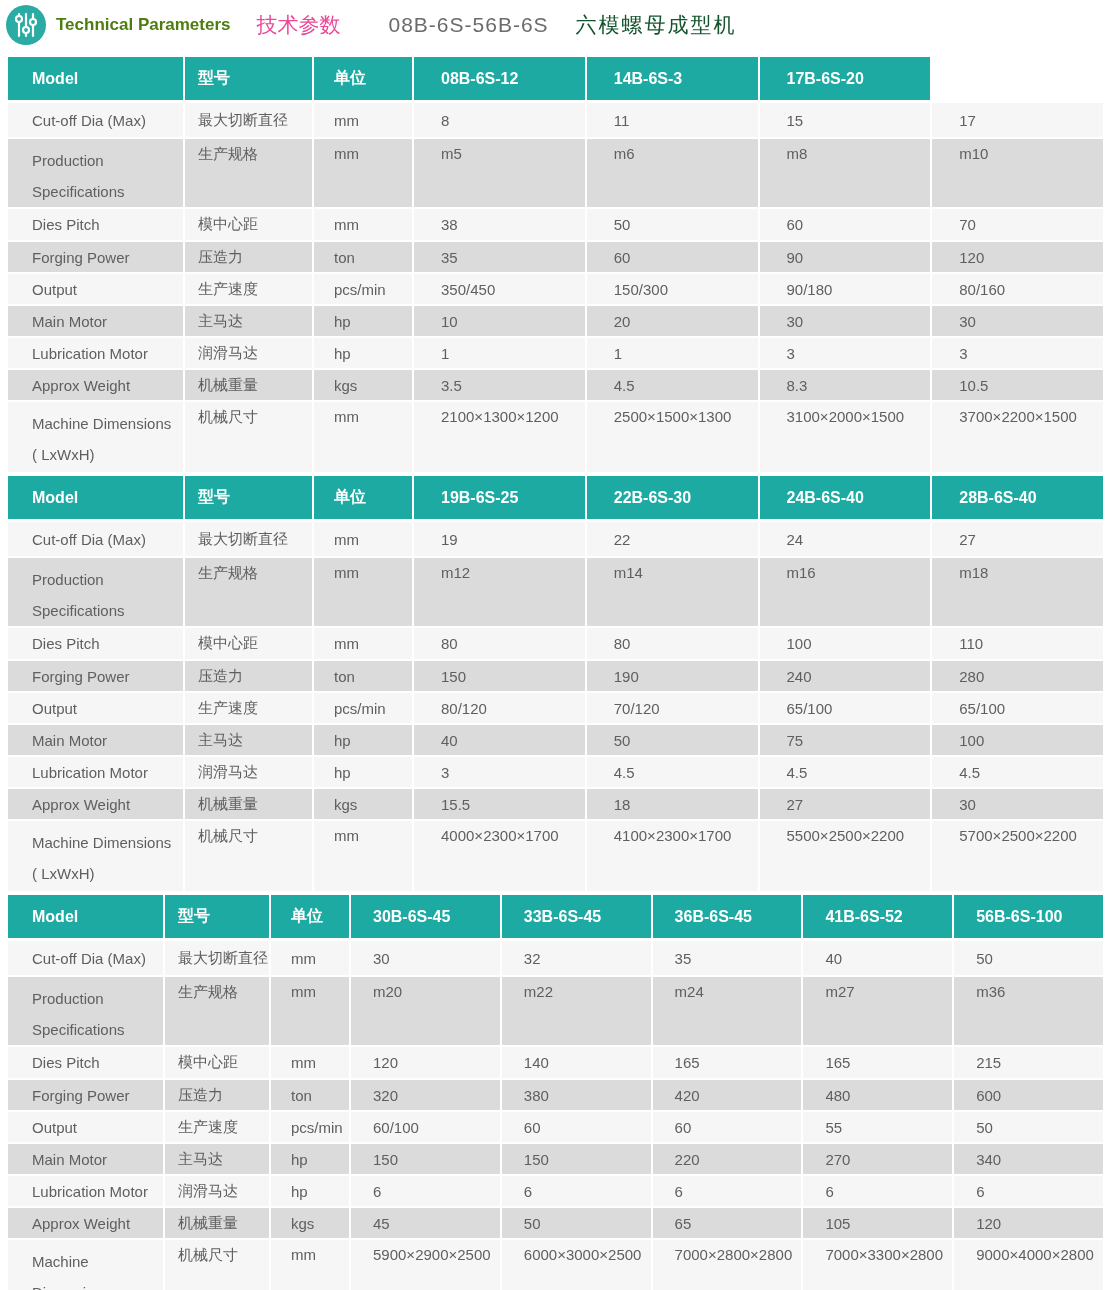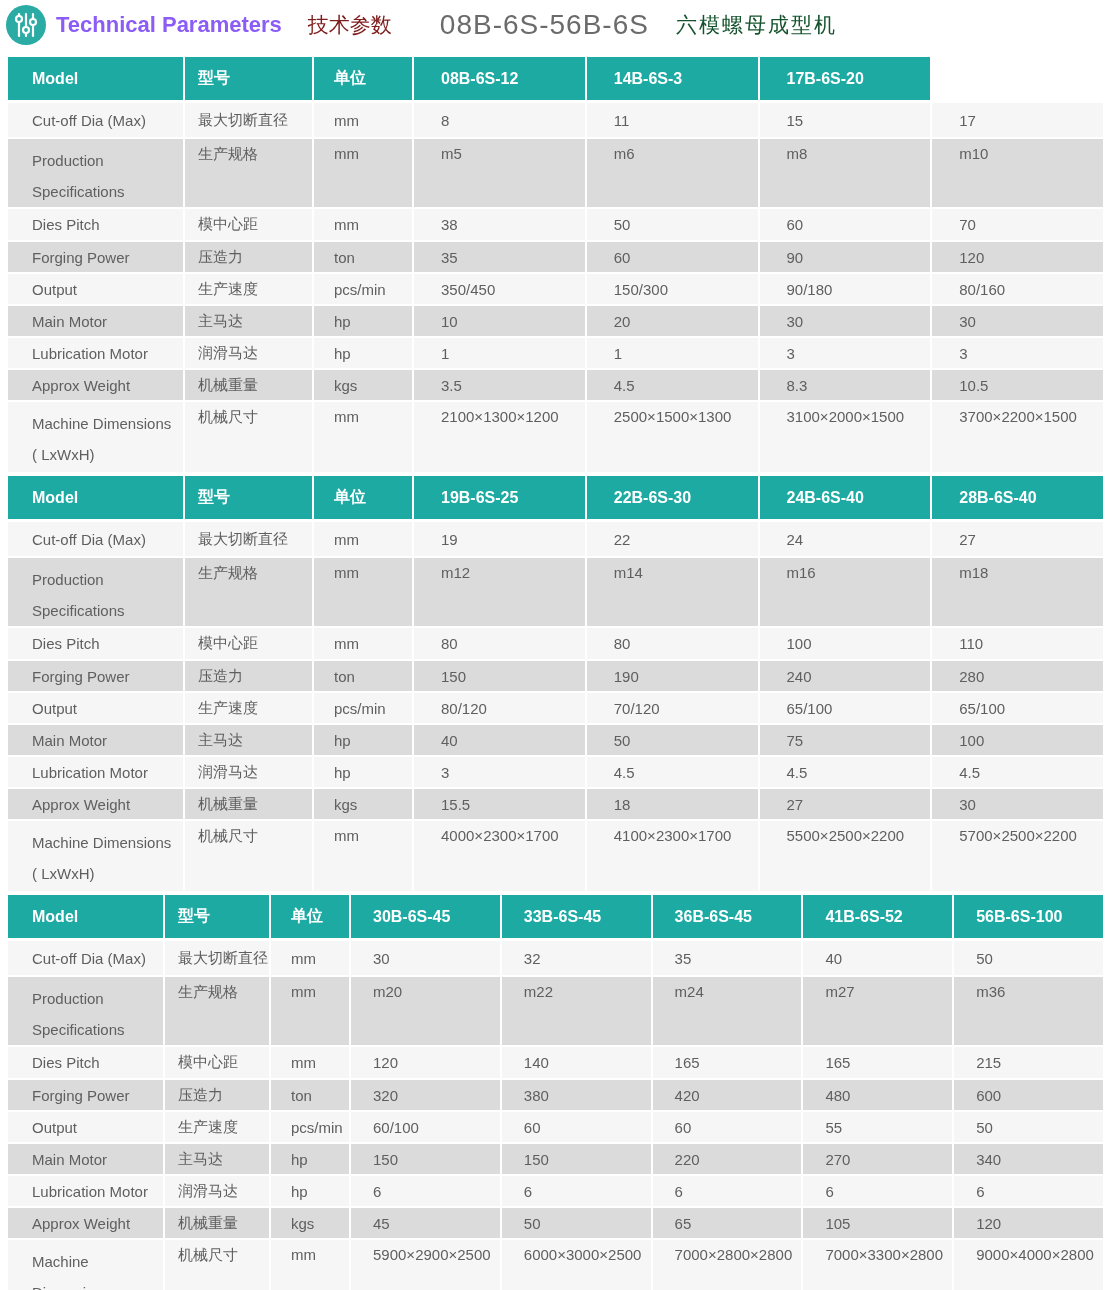--- a/index.html
+++ b/index.html
@@ -9,25 +9,25 @@
     color:#5f5f5f;
     -webkit-font-smoothing:antialiased;
   }
   
   .page-header{
     display:flex;align-items:center;
     height:50px;padding-left:6px;
   }
   .icon-wrap{width:40px;height:40px;flex:0 0 auto;display:block;}
   .title-en{
-    font-size:22px;font-weight:bold;color:#8b5cf6;
+    font-size:17px;font-weight:bold;color:#4d7c0f;
     margin:0 0 0 10px;letter-spacing:0px;
   }
-  .title-cn{font-size:21px;color:#7f1d1d;margin-left:26px;}
-  .title-range{font-size:28px;color:#6b6b6b;margin-left:48px;letter-spacing:1px;}
+  .title-cn{font-size:21px;color:#ec4899;margin-left:26px;}
+  .title-range{font-size:21px;color:#6b6b6b;margin-left:48px;letter-spacing:1px;}
   .title-machine{font-size:21px;color:#14532d;margin-left:27px;letter-spacing:2px;}
   
   .tables{margin:7px 5px 0 8px;}
   .spec-table{margin-bottom:4px;}
   .row{display:grid;column-gap:2px;margin-bottom:2px;}
   .t0 .row,.t1 .row{grid-template-columns:175px 127px 98px repeat(4,1fr);}
   .t2 .row{grid-template-columns:155px 104px 78px repeat(5,1fr);}
   .header-row{margin-bottom:3px;font-weight:bold;}
   .hcell{
     background:#1caaa3;color:#ffffff;font-size:16px;

